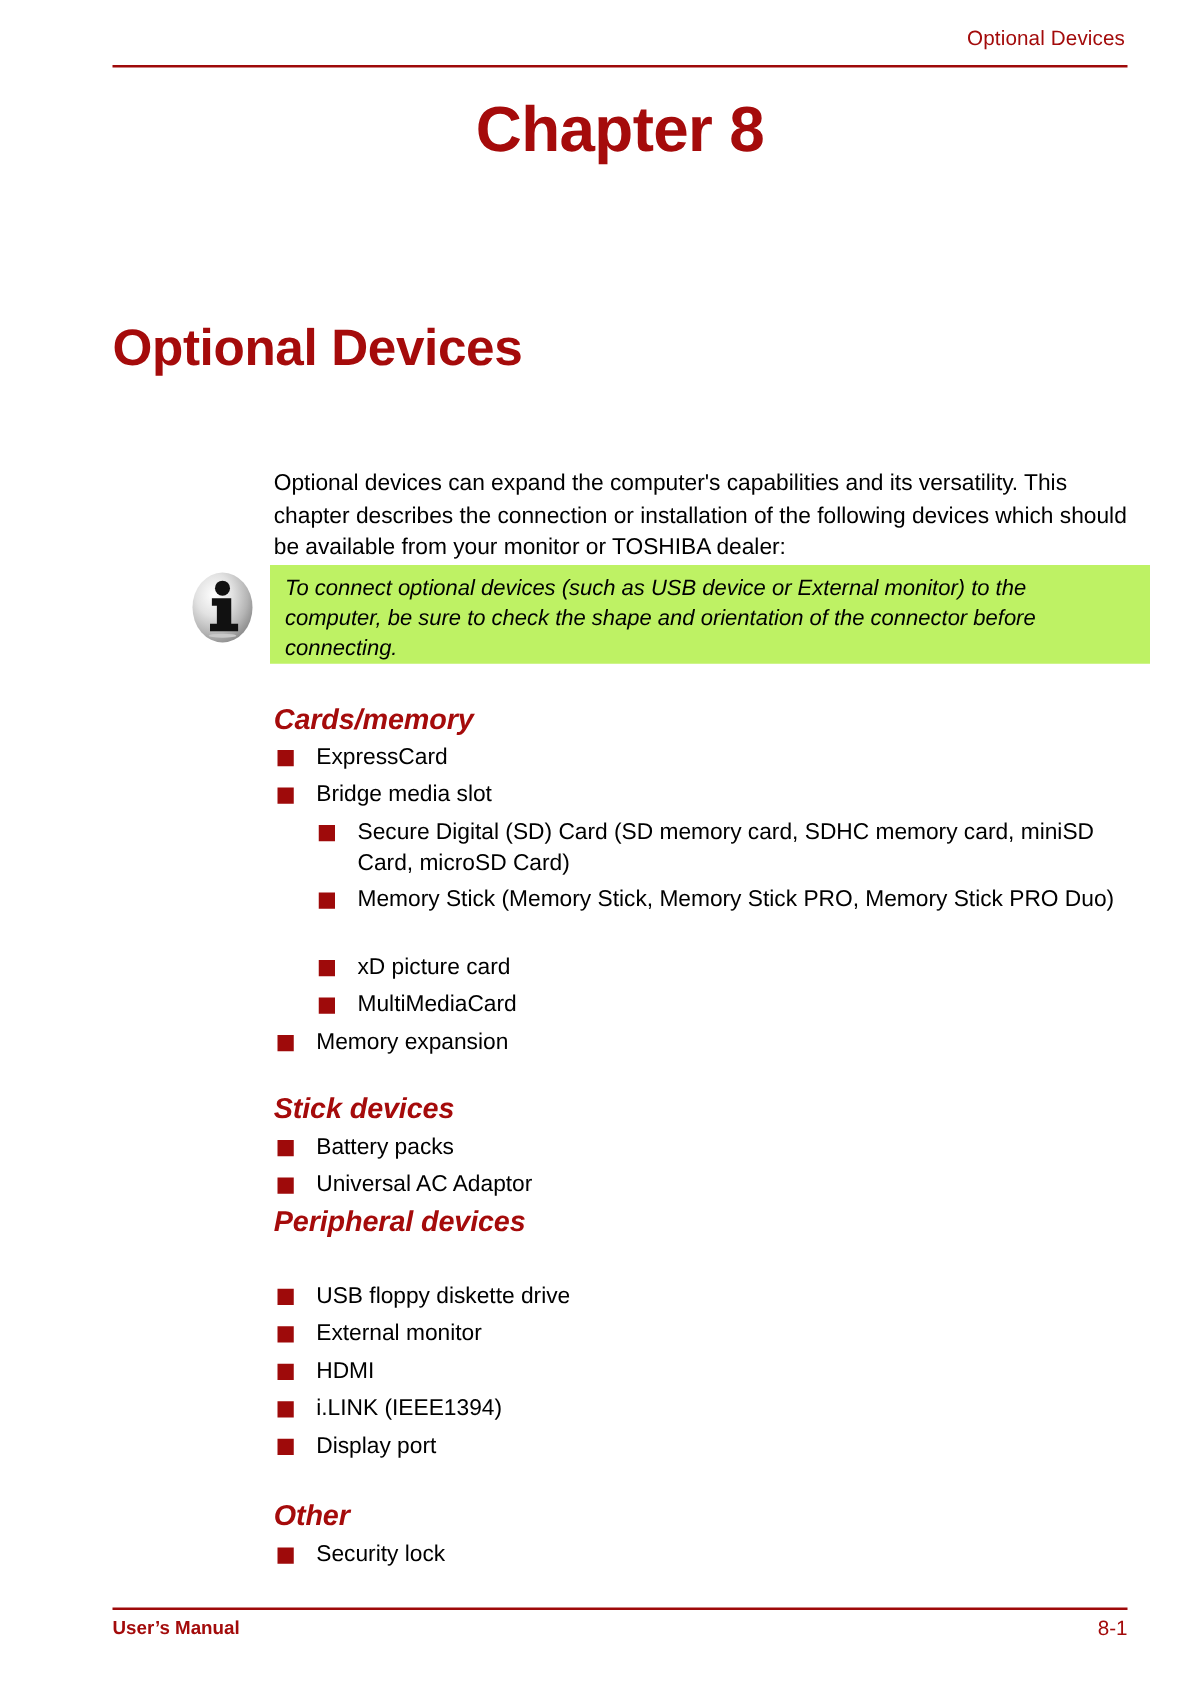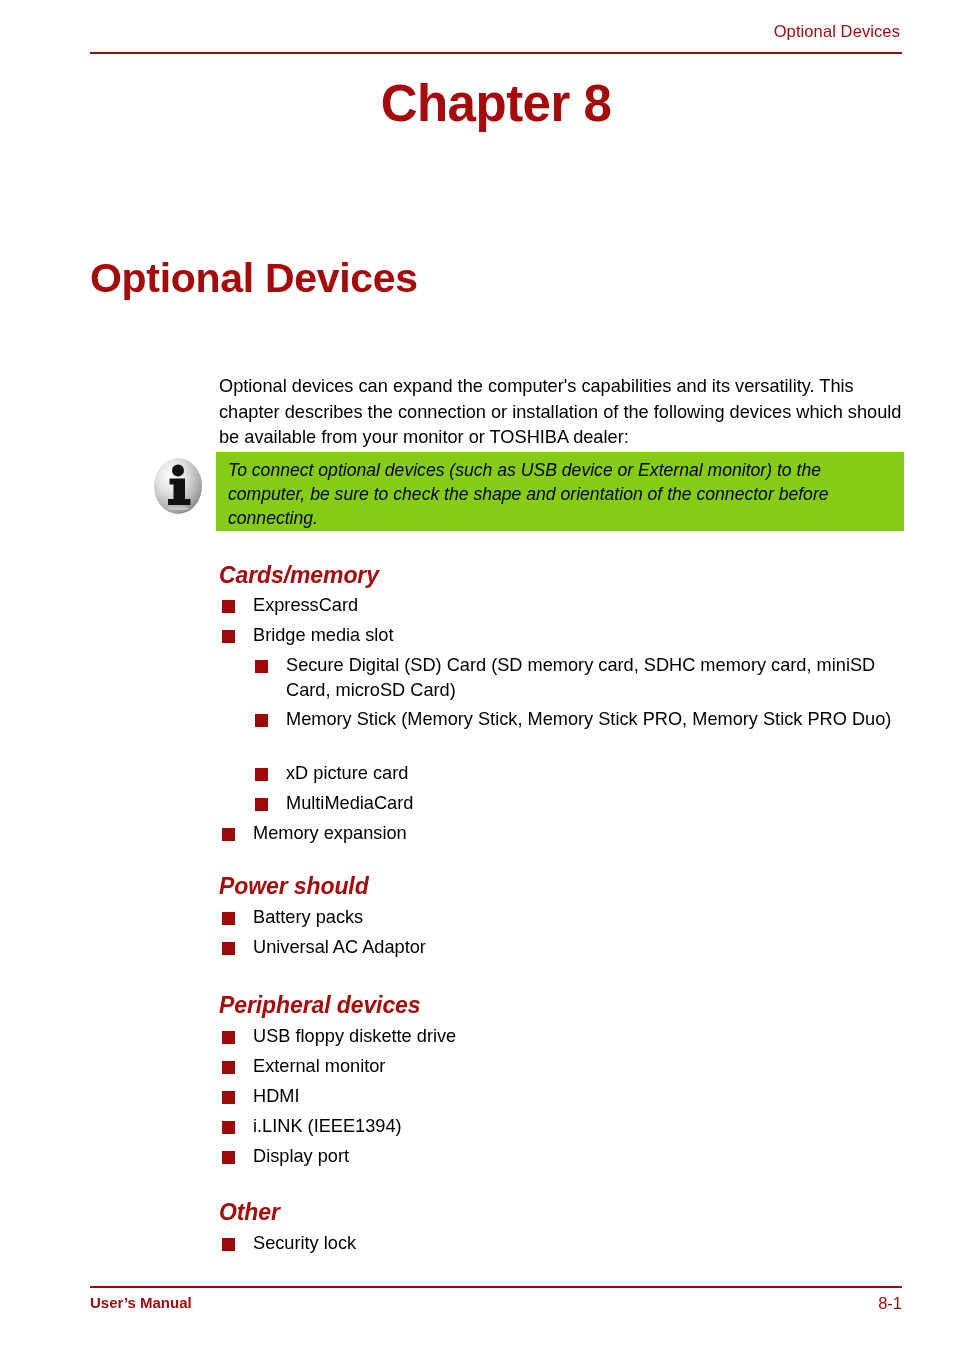--- a/index.html
+++ b/index.html
@@ -102,21 +102,22 @@
     display: block;
     width: 50px;
     height: 58px;
   }
   .note-body {
     position: absolute;
     left: 68px;
     top: 0px;
     width: 688px;
     height: 79px;
-    background: #84cc16;
+    background: #bef264;
+    padding-left: 16px;
   }
   .note-text {
     position: absolute;
     left: 12px;
     top: 6px;
     width: 666px;
     font-size: 17.6px;
     line-height: 24px;
     font-style: italic;
     color: #000;
@@ -251,30 +252,30 @@
         <span class="bullet-text">xD picture card</span>
       </div>
       <div class="bullet-row level2" style="top: 791px;">
         <span class="bullet-mark"></span>
         <span class="bullet-text">MultiMediaCard</span>
       </div>
       <div class="bullet-row" style="top: 821px;">
         <span class="bullet-mark"></span>
         <span class="bullet-text">Memory expansion</span>
       </div>
-      <div class="section-heading" style="top: 873px;">Power should</div>
+      <div class="section-heading" style="top: 873px;">Stick devices</div>
       <div class="bullet-row" style="top: 905px;">
         <span class="bullet-mark"></span>
         <span class="bullet-text">Battery packs</span>
       </div>
       <div class="bullet-row" style="top: 935px;">
         <span class="bullet-mark"></span>
         <span class="bullet-text">Universal AC Adaptor</span>
       </div>
-      <div class="section-heading" style="top: 992px; text-align: right;">Peripheral devices</div>
+      <div class="section-heading" style="top: 964px; text-align: right;">Peripheral devices</div>
       <div class="bullet-row" style="top: 1024px;">
         <span class="bullet-mark"></span>
         <span class="bullet-text">USB floppy diskette drive</span>
       </div>
       <div class="bullet-row" style="top: 1054px;">
         <span class="bullet-mark"></span>
         <span class="bullet-text">External monitor</span>
       </div>
       <div class="bullet-row" style="top: 1084px;">
         <span class="bullet-mark"></span>

